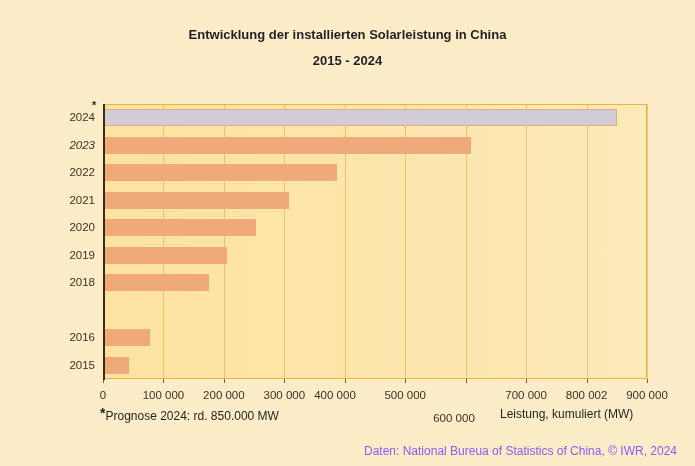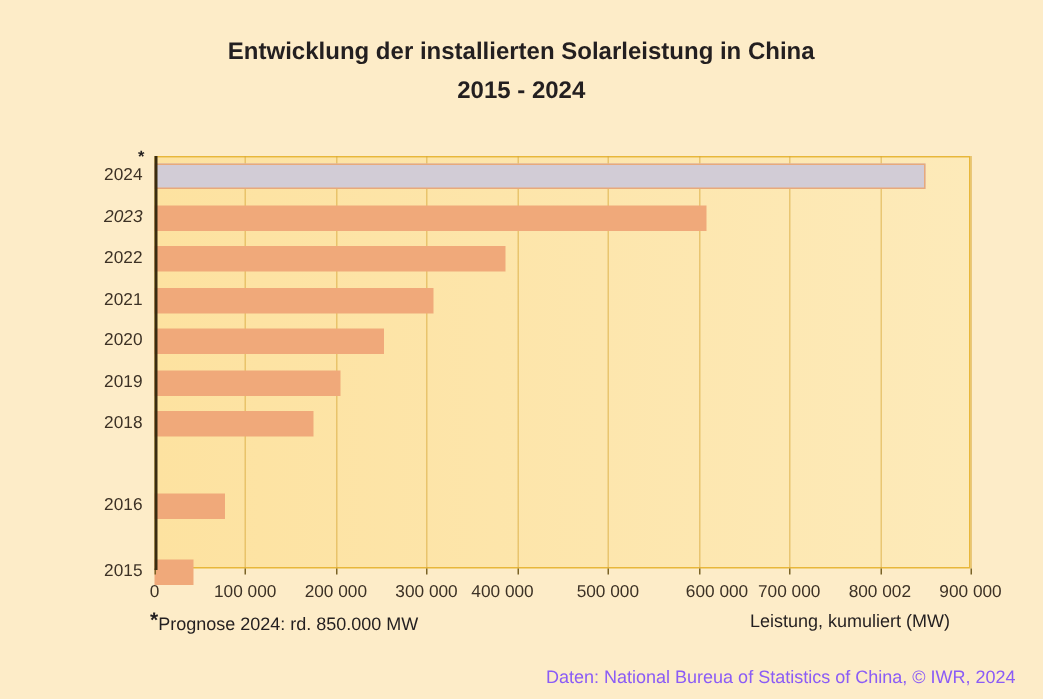--- a/index.html
+++ b/index.html
@@ -20,21 +20,21 @@
     left: 0; top: 0;
     width: 695px;
     height: 466px;
   }
   .chart-title {
     position: absolute;
     left: 0;
     top: 22px;
     width: 695px;
     text-align: center;
-    font-size: 16px;
+    font-size: 13px;
     font-weight: bold;
     line-height: 26px;
     letter-spacing: 0px;
     color: #231f20;
   }
   .chart-title .line2 { display: block; }
 
   
   .plot-wrap {
     position: absolute;
@@ -219,40 +219,40 @@
           <div class="bar" style="width: 123.911px;"></div>
         </div>
         <div class="bar-row" style="top: 170.25px; height: 17px;">
           <div class="ylabel">2018</div>
           <div class="bar" style="width: 105.778px;"></div>
         </div>
         <div class="bar-row" style="top: 225.25px; height: 17px;">
           <div class="ylabel">2016</div>
           <div class="bar" style="width: 46.5422px;"></div>
         </div>
-        <div class="bar-row" style="top: 252.75px; height: 17px; margin-top: 16px;">
+        <div class="bar-row" style="top: 252.75px; height: 17px;">
           <div class="ylabel">2015</div>
           <div class="bar" style="width: 26.2933px;"></div>
         </div>
       </div>
     <div id="xaxis-labels">
         <div class="tick" style="left: 0px;"></div>
         <div class="xlabel" style="left: 0px;">0</div>
         <div class="tick" style="left: 60.4444px;"></div>
         <div class="xlabel" style="left: 60.4444px; text-align: center;">100 000</div>
         <div class="tick" style="left: 120.889px;"></div>
         <div class="xlabel" style="left: 120.889px;">200 000</div>
         <div class="tick" style="left: 181.333px;"></div>
         <div class="xlabel" style="left: 181.333px;">300 000</div>
         <div class="tick" style="left: 241.778px;"></div>
         <div class="xlabel" style="left: 232px;">400 000</div>
         <div class="tick" style="left: 302.222px;"></div>
         <div class="xlabel" style="left: 302.222px;">500 000</div>
         <div class="tick" style="left: 362.667px;"></div>
-        <div class="xlabel" style="left: 375px;">600 000</div>
+        <div class="xlabel" style="left: 351px; margin-top: 23px;">600 000</div>
         <div class="tick" style="left: 423.111px;"></div>
         <div class="xlabel" style="left: 423.111px;">700 000</div>
         <div class="tick" style="left: 483.556px;"></div>
         <div class="xlabel" style="left: 483.556px;">800 002</div>
         <div class="tick" style="left: 544px;"></div>
         <div class="xlabel" style="left: 544px;">900 000</div>
       </div>
   </div>
 
   <div class="yaxis-line"></div>

